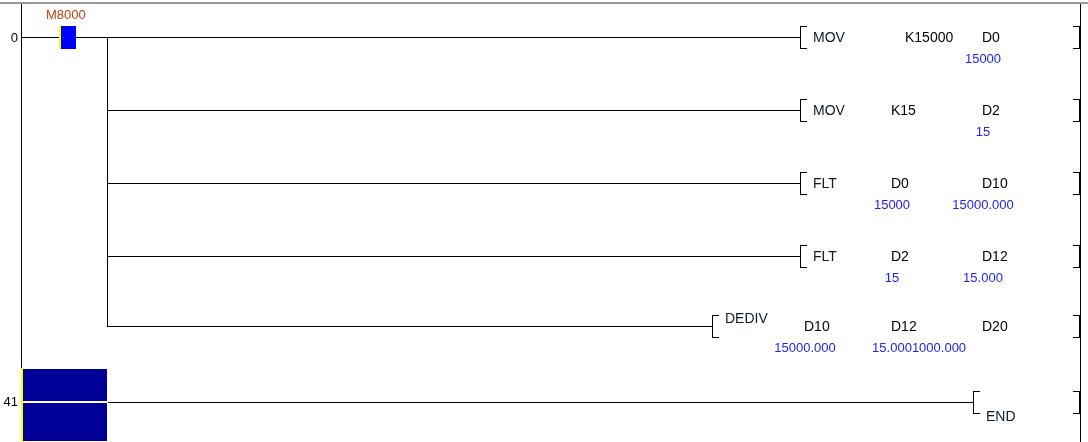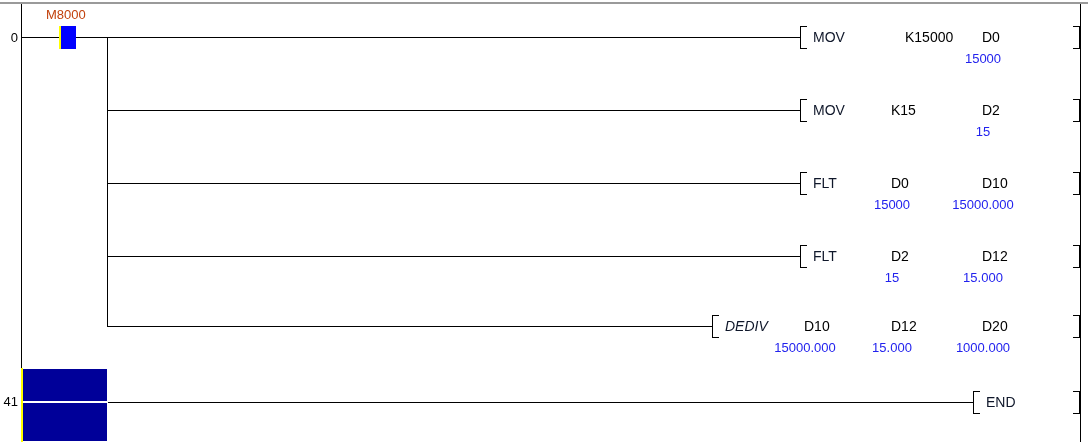--- a/index.html
+++ b/index.html
@@ -185,33 +185,33 @@
   <div class="bracket open" style="left:800px; top:245px; height:23px;"></div>
   <div class="mnemonic" style="left:813px; top:249px;">FLT</div>
   <div class="operand" style="left:891px; top:249px;">D2</div>
   <div class="operand" style="left:982px; top:249px;">D12</div>
   <div class="monitor-value" style="left:849px; top:271px; width:86px;">15</div>
   <div class="monitor-value" style="left:940px; top:271px; width:86px;">15.000</div>
   <div class="bracket close" style="left:1073px; top:245px; height:23px;"></div>
 
   <div class="wire" style="left:107px; top:326px; width:605px;"></div>
   <div class="bracket open" style="left:712px; top:315px; height:23px;"></div>
-  <div class="mnemonic" style="left:725px; top:319px;font-style:italic;">DEDIV</div>
+  <div class="mnemonic" style="left:725px; top:311px;">DEDIV</div>
   <div class="operand" style="left:804px; top:319px;">D10</div>
   <div class="operand" style="left:891px; top:319px;">D12</div>
   <div class="operand" style="left:982px; top:319px;">D20</div>
   <div class="monitor-value" style="left:762px; top:341px; width:86px;">15000.000</div>
   <div class="monitor-value" style="left:849px; top:341px; width:86px;">15.000</div>
-  <div class="monitor-value" style="left:940px; top:341px; width:86px;">1000.000</div>
+  <div class="monitor-value" style="left:896px; top:341px; width:86px;">1000.000</div>
   <div class="bracket close" style="left:1073px; top:315px; height:23px;"></div>
 
   <div class="step-no" style="left:0px; top:395px;">41</div>
 
   <div class="cursor-cell" style="left:22px; top:368px; width:86px; height:34px;"></div>
   <div class="cursor-cell" style="left:22px; top:402px; width:86px; height:40px;"></div>
   <div class="cursor-edge" style="left:21px; top:368px; height:74px;"></div>
 
   <div class="wire" style="left:108px; top:402px; width:865px;"></div>
   <div class="bracket open" style="left:973px; top:391px; height:23px;"></div>
-  <div class="mnemonic" style="left:986px; top:395px;">END</div>
+  <div class="mnemonic" style="left:986px; top:409px;">END</div>
   <div class="bracket close" style="left:1073px; top:391px; height:23px;"></div>
 
 </div>
 
 </body></html>

